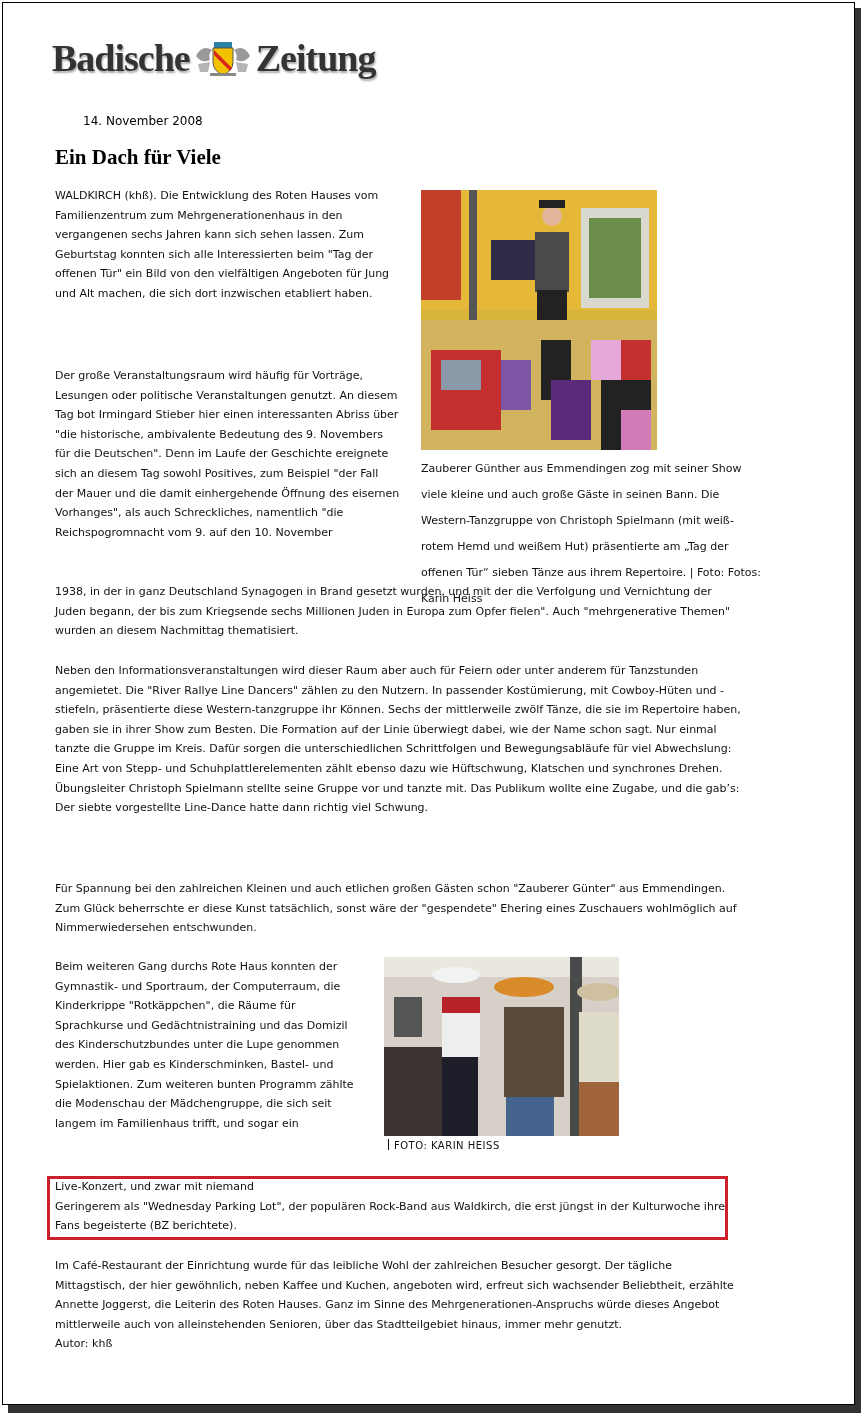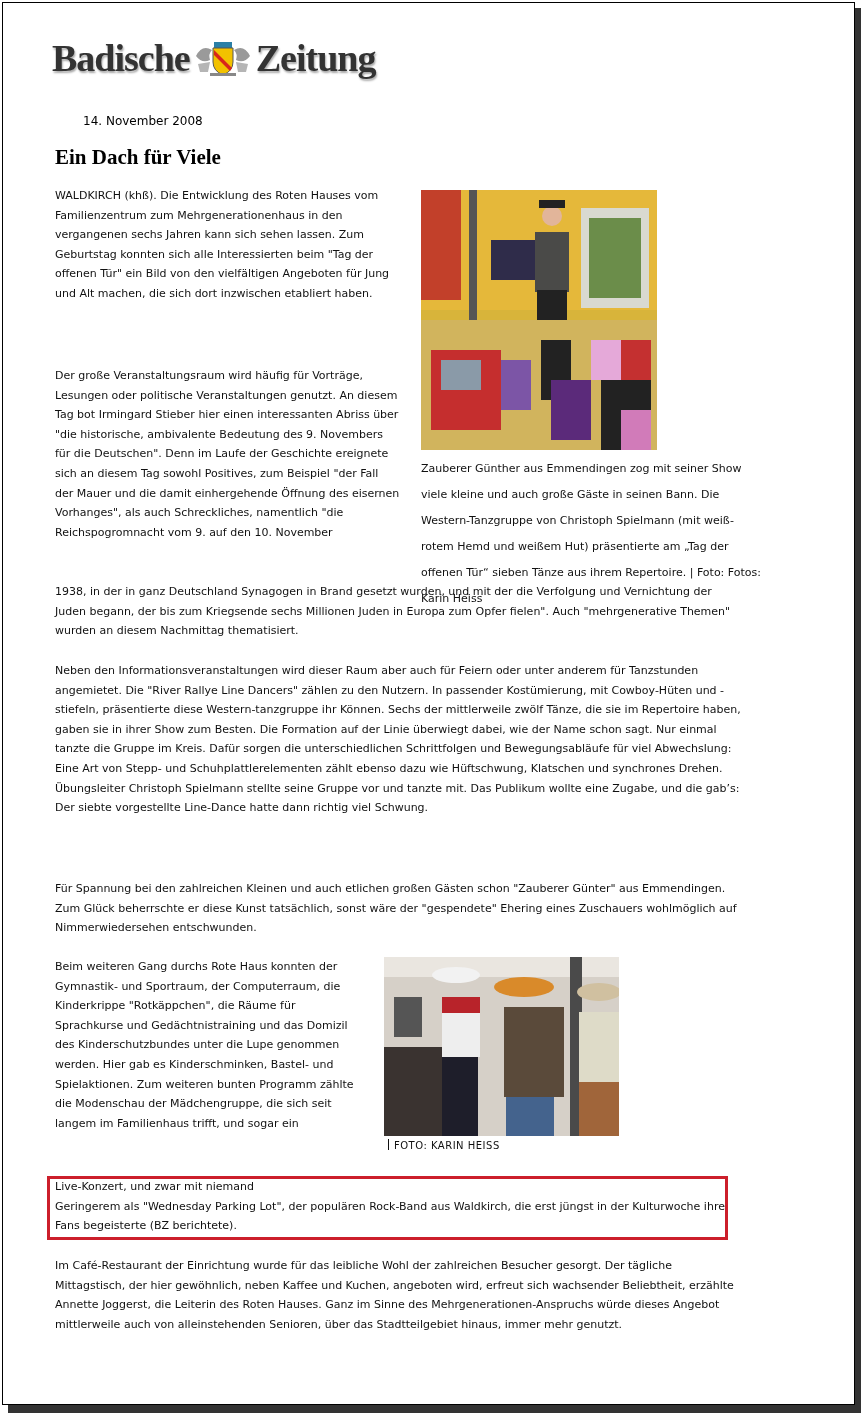--- a/index.html
+++ b/index.html
@@ -140,13 +140,14 @@
 <div class="caption2"><span class="bar"></span><span>FOTO: KARIN HEISS</span></div>
 
 <div class="highlight"></div>
 <div class="text wide" style="top:1177px;">
   <p>Live-Konzert, und zwar mit niemand</p>
   <p>Geringerem als "Wednesday Parking Lot", der populären Rock-Band aus Waldkirch, die erst jüngst in der Kulturwoche ihre Fans begeisterte (BZ berichtete).</p>
 </div>
 
 <div class="text wide" style="top:1256px;">
   <p>Im Café-Restaurant der Einrichtung wurde für das leibliche Wohl der zahlreichen Besucher gesorgt. Der tägliche Mittagstisch, der hier gewöhnlich, neben Kaffee und Kuchen, angeboten wird, erfreut sich wachsender Beliebtheit, erzählte Annette Joggerst, die Leiterin des Roten Hauses. Ganz im Sinne des Mehrgenerationen-Anspruchs würde dieses Angebot mittlerweile auch von alleinstehenden Senioren, über das Stadtteilgebiet hinaus, immer mehr genutzt.</p>
+  <p>Autor: khß</p>
 </div>
 
 </body></html>

